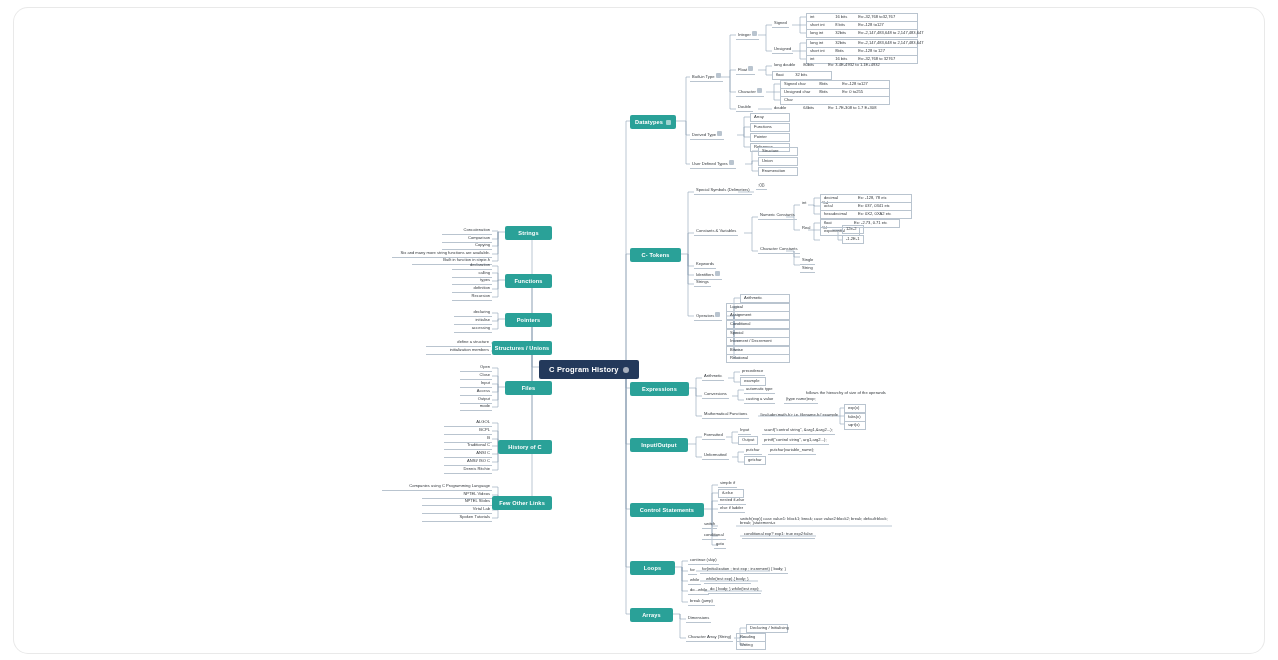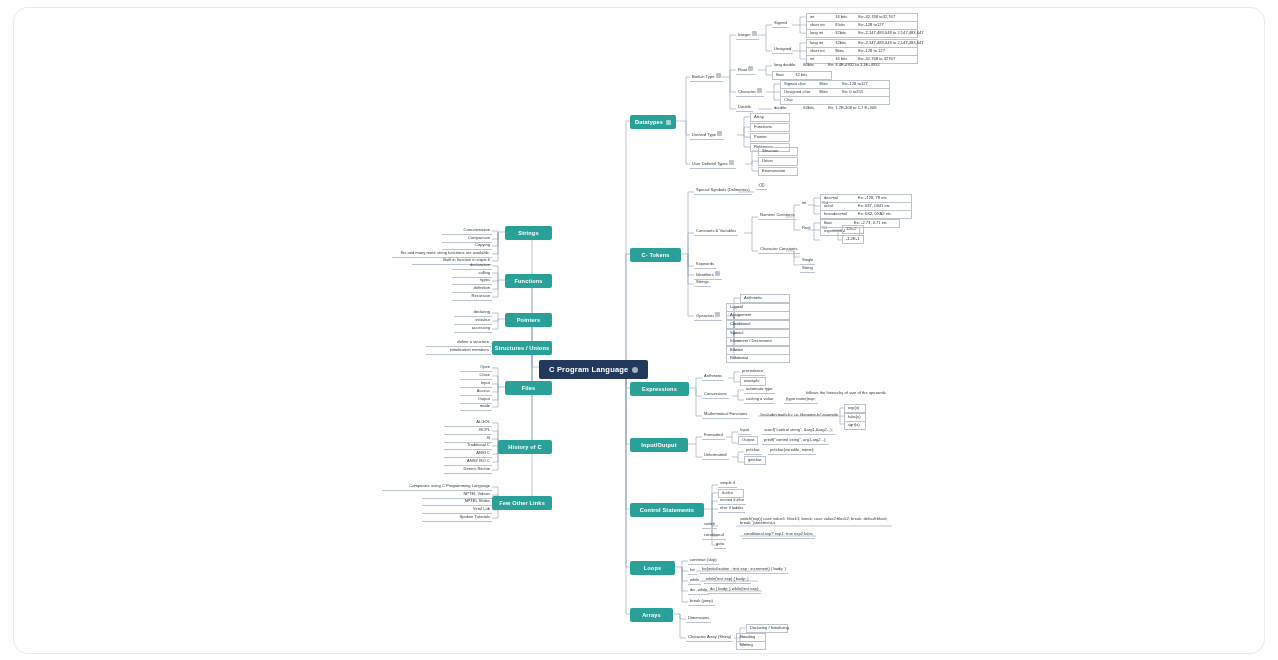--- a/index.html
+++ b/index.html
@@ -227,21 +227,21 @@
 
       <path d="M491 494 H484 V479 H478"></path>
       <path d="M484 494 V487 H478"></path>
       <path d="M484 494 V494 H478"></path>
       <path d="M484 494 V502 H478"></path>
       <path d="M484 494 V510 H478"></path>
     </g>
   </svg>
 
   <div class="node root" style="left:525px;top:352px;">
-    <span>C Program Language</span>
+    <span>C Program History</span>
     <span class="badge"></span>
   </div>
 
   <div class="node l1" style="left:616px;top:107px;width:46px;">
     <span>Datatypes</span>
     <span class="badge"></span>
   </div>
   <div class="node l1" style="left:616px;top:240px;width:51px;">
     <span>C- Tokens</span>
   </div>

